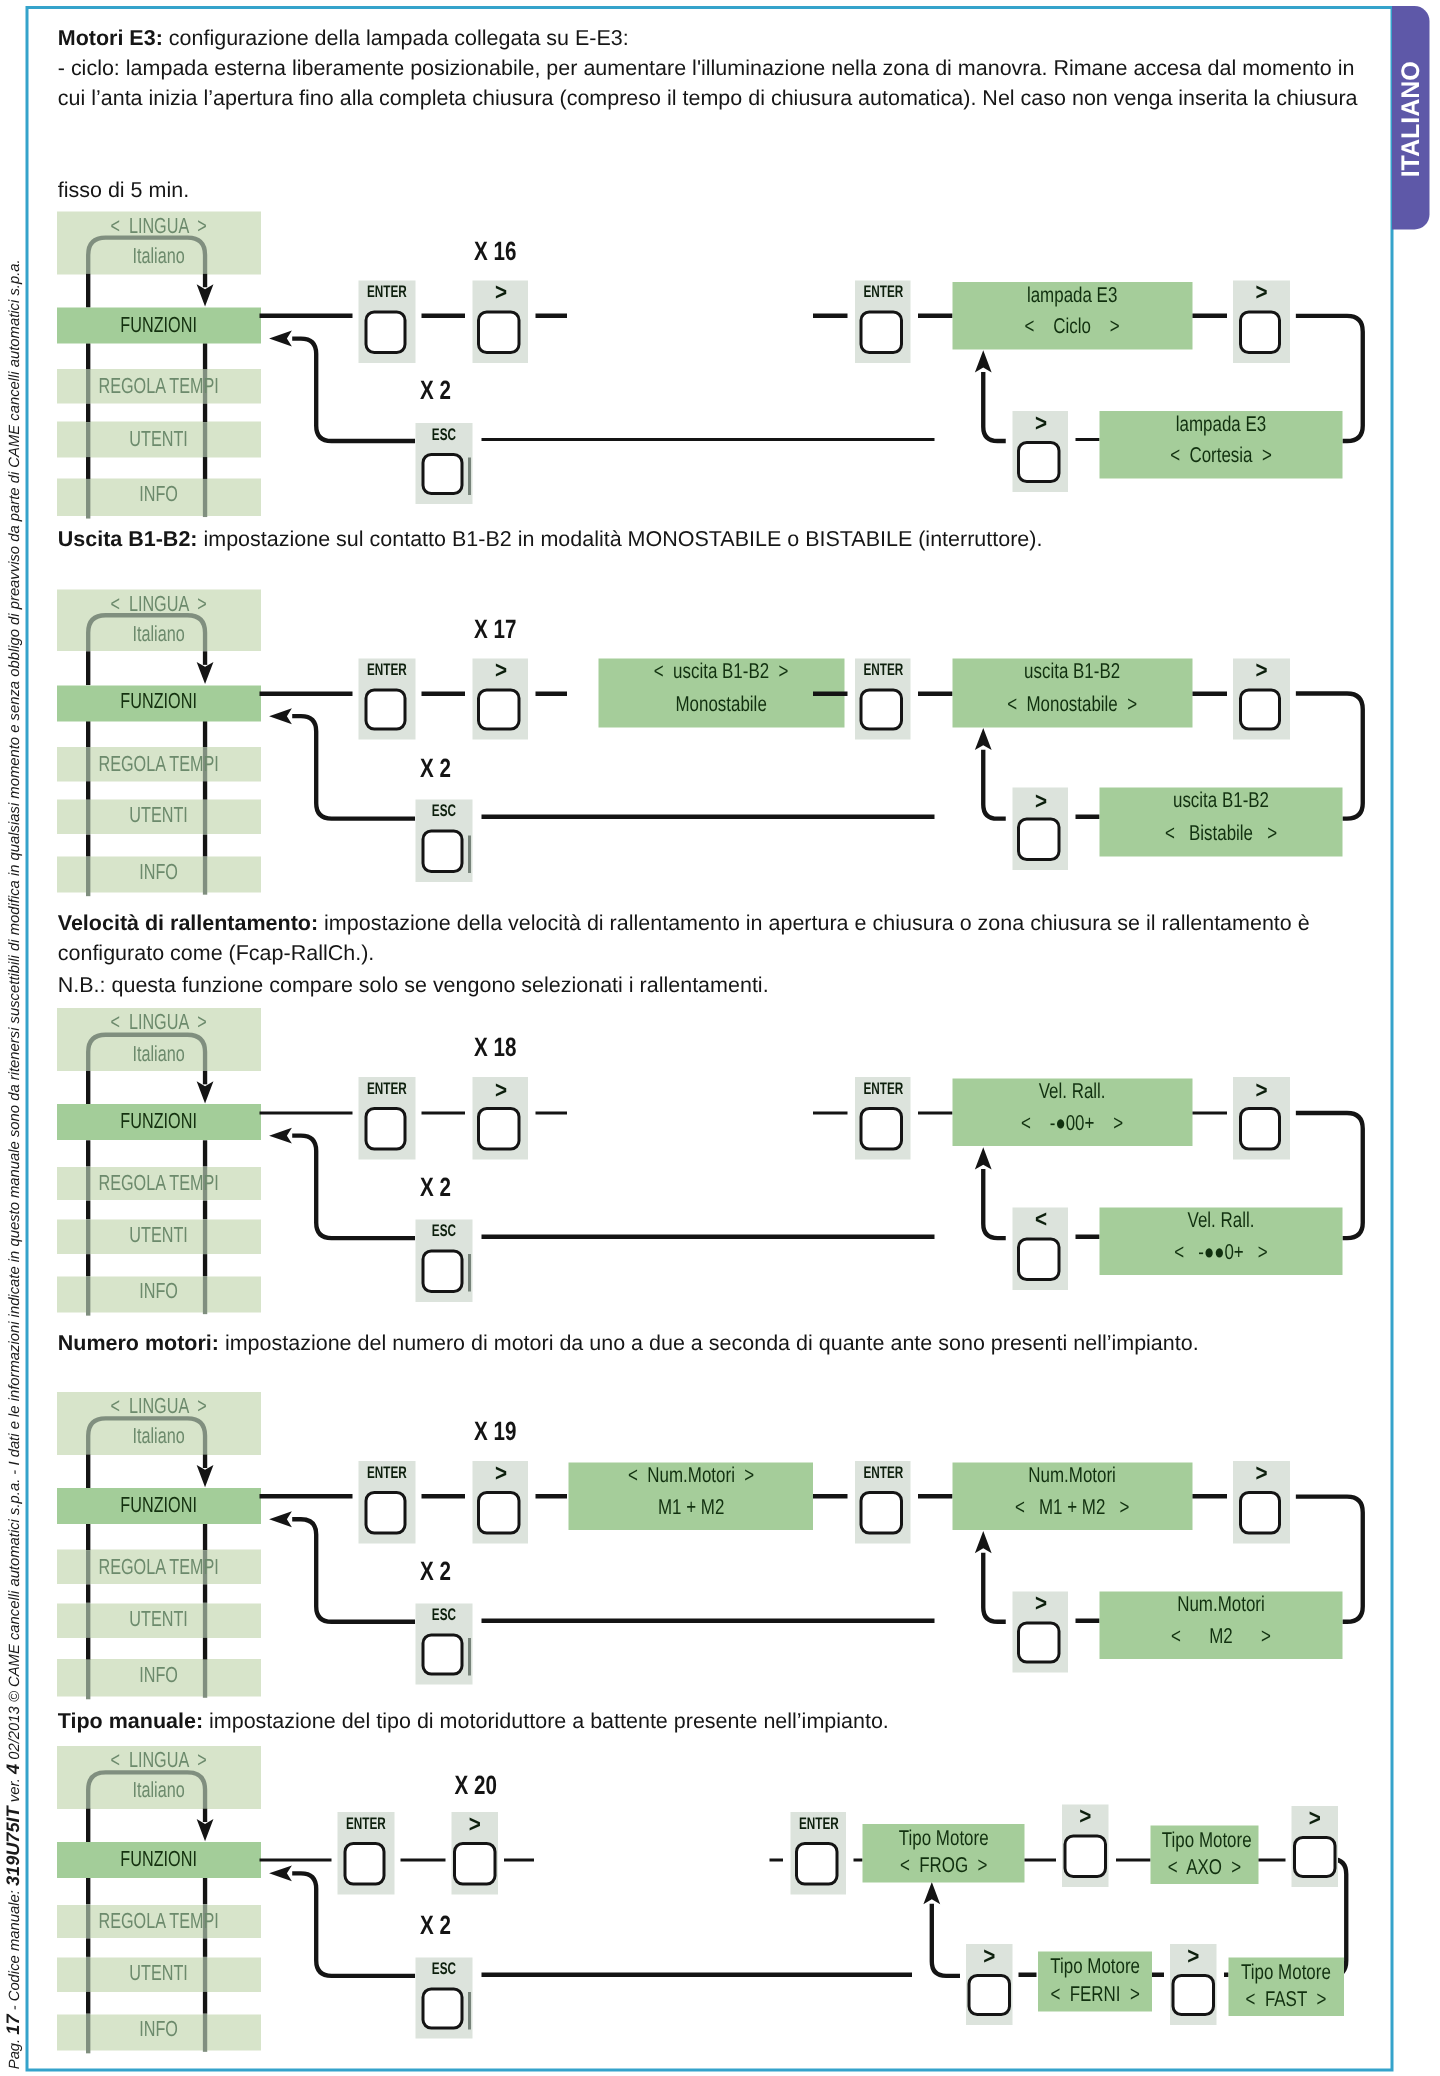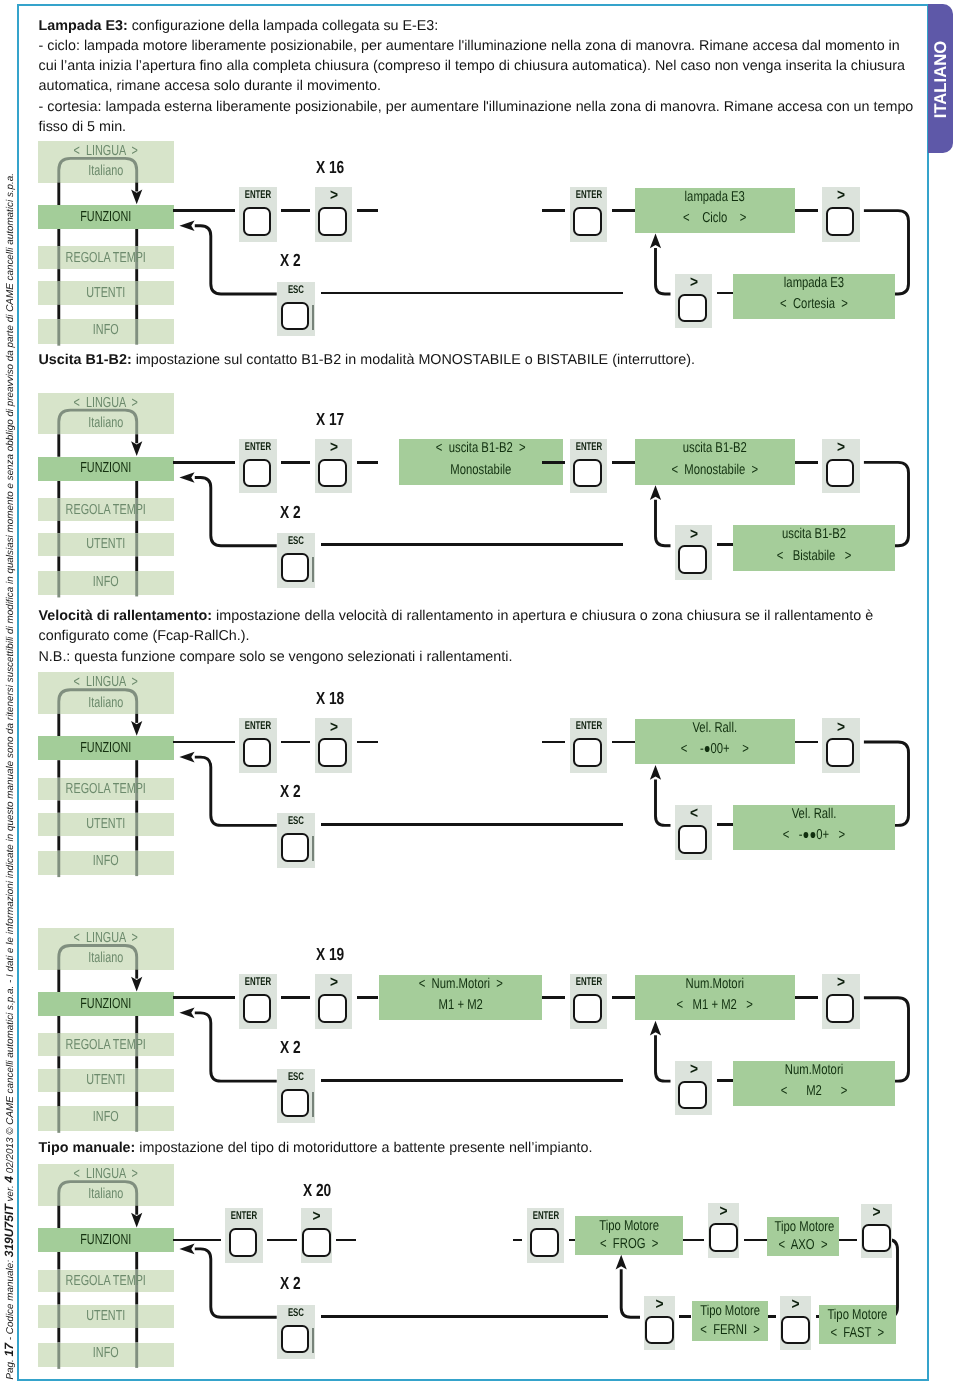--- a/index.html
+++ b/index.html
@@ -201,25 +201,23 @@
         <path d="M 136.7 1342.5 L 136.7 1367.9" fill="none" stroke="#808f7f" stroke-width="2.9" stroke-linecap="butt"></path>
         <path d="M 276.7 1317.2 L 221 1317.2 Q 210.8 1317.2 210.8 1307 L 210.8 1259.1000000000001 Q 210.8 1248.9 200.6 1248.9 L 194.8 1248.9" fill="none" stroke="#141414" stroke-width="2.9" stroke-linecap="butt"></path>
         <path d="M 179.40 1248.90 L 194.60 1254.20 L 191.26 1248.90 L 194.60 1243.60 Z" fill="#141414" stroke="none"></path>
         <path d="M 890 1239.5 L 888 1239.5 Q 897.5 1239.5 897.5 1249.5 L 897.5 1307 Q 897.5 1317.2 888 1317.2 L 895.8 1317.2" fill="none" stroke="#141414" stroke-width="2.9" stroke-linecap="butt"></path>
         <path d="M 640 1317.2 L 630.7 1317.2 Q 621.2 1317.2 621.2 1307.7 L 621.2 1269.2" fill="none" stroke="#141414" stroke-width="2.9" stroke-linecap="butt"></path>
         <path d="M 621.20 1254.70 L 615.60 1269.50 L 621.20 1266.24 L 626.80 1269.50 Z" fill="#141414" stroke="none"></path>
       </g>
     </svg>
   <div id="content" style="position:absolute;left:0;top:0;width:960px;height:1384px;z-index:3">
       <div style="position: absolute; left: 0px; top: 0px; width: 960px; height: 1384px;">
-        <div class="para" style="top: 15.7px;"><b>Lampada E3:</b><span> configurazione della lampada collegata su E-E3:</span></div>
-        <div class="para" style="top: 35.9px;"><span>- ciclo: lampada motore liberamente posizionabile, per aumentare l'illuminazione nella zona di manovra. Rimane accesa dal momento in</span></div>
+        <div class="para" style="top: 15.7px;"><b>Motori E3:</b><span> configurazione della lampada collegata su E-E3:</span></div>
+        <div class="para" style="top: 35.9px;"><span>- ciclo: lampada esterna liberamente posizionabile, per aumentare l'illuminazione nella zona di manovra. Rimane accesa dal momento in</span></div>
         <div class="para" style="top: 56.1px;"><span>cui l’anta inizia l’apertura fino alla completa chiusura (compreso il tempo di chiusura automatica). Nel caso non venga inserita la chiusura</span></div>
-        <div class="para" style="top: 76.3px;"><span>automatica, rimane accesa solo durante il movimento.</span></div>
-        <div class="para" style="top: 96.5px;"><span>- cortesia: lampada esterna liberamente posizionabile, per aumentare l'illuminazione nella zona di manovra. Rimane accesa con un tempo</span></div>
         <div class="para" style="top: 116.7px;"><span>fisso di 5 min.</span></div>
         <div class="menulbl" style="left: 38px; top: 143.8px; width: 135.5px;">&lt;  LINGUA  &gt;</div>
         <div class="menulbl" style="left: 38px; top: 164.2px; width: 135.5px;">Italiano</div>
         <div class="menurow hl" style="left: 38px; top: 205px; width: 135.5px; height: 23.8px;"></div>
         <div class="menulbl hl" style="left: 38px; top: 209.5px; width: 135.5px;">FUNZIONI</div>
         <div class="menulbl" style="left: 38px; top: 250.9px; width: 135.5px;">REGOLA TEMPI</div>
         <div class="menulbl" style="left: 38px; top: 285.6px; width: 135.5px;">UTENTI</div>
         <div class="menulbl" style="left: 38px; top: 322.9px; width: 135.5px;">INFO</div>
         <div class="hline" style="left: 173px; top: 209.2px; width: 61.8px;"></div>
         <div class="btn" style="left: 239px; top: 186.8px; width: 37.9px; height: 54.8px;">
@@ -371,20 +369,21 @@
           <div class="btnlbl ar" style="left: 0px; top: 1.4px; width: 100%;">&lt;</div>
           <div class="btnkey" style="left: 3.5px; top: 20px; width: 28.8px; height: 28.8px;"></div>
         </div>
         <div class="hline" style="left: 716.6px; top: 823px; width: 16.4px;"></div>
         <div class="lcd" style="left: 733px; top: 804.9px; width: 162px; height: 45.5px;">
           <div class="lcdline" style="left: 0px; top: 2.2px; width: 100%;">Vel. Rall.</div>
           <div class="lcdline" style="left: 0px; top: 23.5px; width: 100%;">&lt;   -●●0+   &gt;</div>
         </div>
       </div>
       <div style="position: absolute; left: 0px; top: 0px; width: 960px; height: 1384px;">
+        <div class="para" style="top: 885.6px;"><b>Numero motori:</b><span> impostazione del numero di motori da uno a due a seconda di quante ante sono presenti nell’impianto.</span></div>
         <div class="menulbl" style="left: 38px; top: 930.95px; width: 135.5px;">&lt;  LINGUA  &gt;</div>
         <div class="menulbl" style="left: 38px; top: 951.35px; width: 135.5px;">Italiano</div>
         <div class="menurow hl" style="left: 38px; top: 992.15px; width: 135.5px; height: 23.8px;"></div>
         <div class="menulbl hl" style="left: 38px; top: 996.65px; width: 135.5px;">FUNZIONI</div>
         <div class="menulbl" style="left: 38px; top: 1038.05px; width: 135.5px;">REGOLA TEMPI</div>
         <div class="menulbl" style="left: 38px; top: 1072.75px; width: 135.5px;">UTENTI</div>
         <div class="menulbl" style="left: 38px; top: 1110.05px; width: 135.5px;">INFO</div>
         <div class="hline" style="left: 173px; top: 996.35px; width: 61.8px;"></div>
         <div class="btn" style="left: 239px; top: 973.95px; width: 37.9px; height: 54.8px;">
           <div class="btnlbl" style="left: 0px; top: 3.2px; width: 100%;">ENTER</div>

